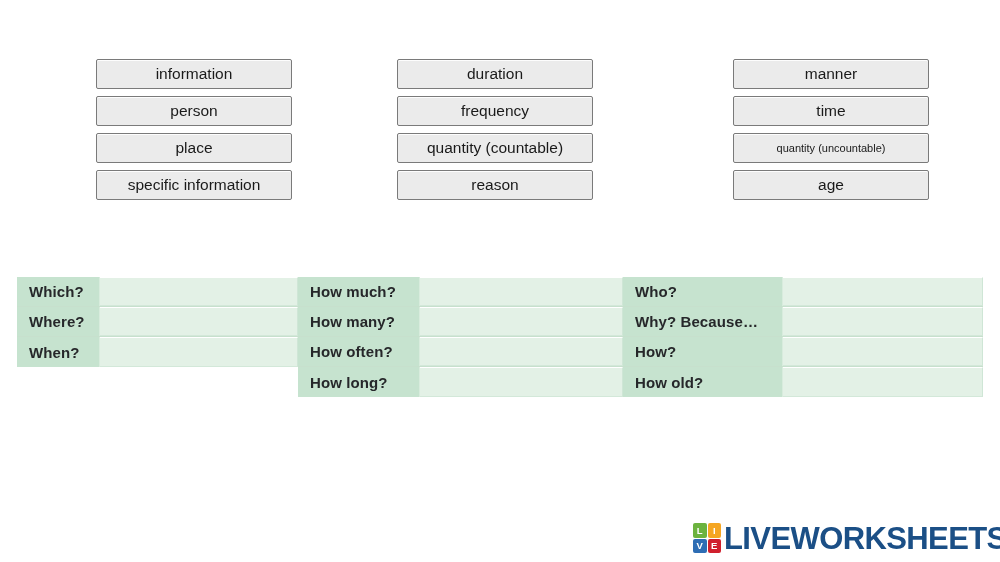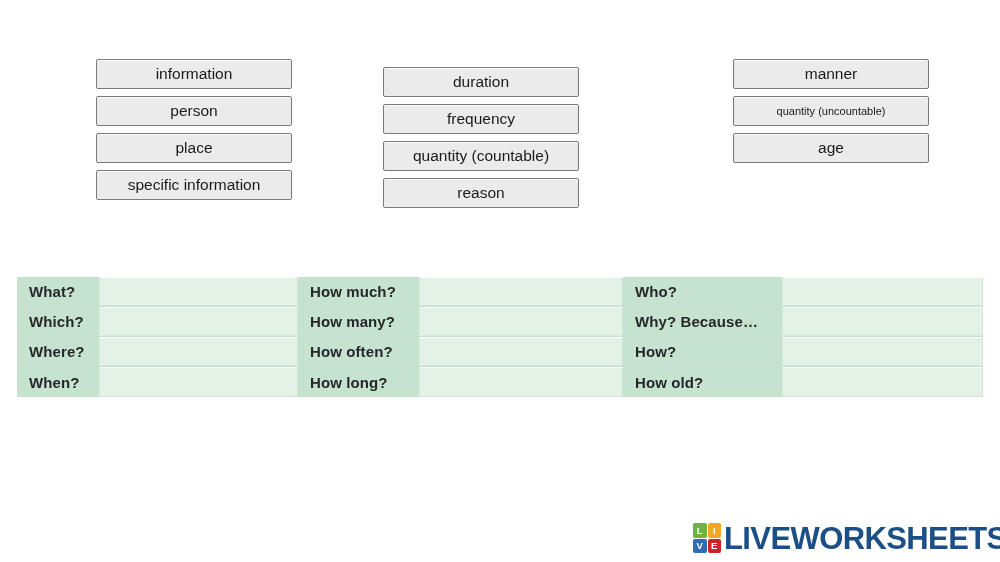--- a/index.html
+++ b/index.html
@@ -23,21 +23,21 @@
     width: 852px;
     height: 240px;
     padding-left: 22px;
   }
   .bank-column {
     position: absolute;
     top: 59px;
     width: 196px;
   }
   .bank-column.col-0 { left: 96px; }
-  .bank-column.col-1 { left: 383px; margin-top: 8px; }
+  .bank-column.col-1 { left: 397px; }
   .bank-column.col-2 { left: 733px; }
 
   .chip {
     box-sizing: border-box;
     width: 196px;
     height: 30px;
     margin-bottom: 7px;
     background: #ebebeb;
     border: 1px solid #7a7a7a;
     border-radius: 2px;
@@ -164,33 +164,30 @@
 
   <div class="bank-column col-1">
     <div class="chip">duration</div>
     <div class="chip">frequency</div>
     <div class="chip">quantity (countable)</div>
     <div class="chip">reason</div>
   </div>
 
   <div class="bank-column col-2">
     <div class="chip">manner</div>
+    <div class="chip">time</div>
     <div class="chip small">quantity (uncountable)</div>
     <div class="chip">age</div>
   </div>
 
 </div>
 
 <div id="answer-grid">
 
   <div class="grid-group g0">
-    <div class="grid-row">
-      <div class="row-label">What?</div>
-      <div class="row-drop"></div>
-    </div>
     <div class="grid-row">
       <div class="row-label">Which?</div>
       <div class="row-drop"></div>
     </div>
     <div class="grid-row">
       <div class="row-label">Where?</div>
       <div class="row-drop"></div>
     </div>
     <div class="grid-row">
       <div class="row-label">When?</div>

